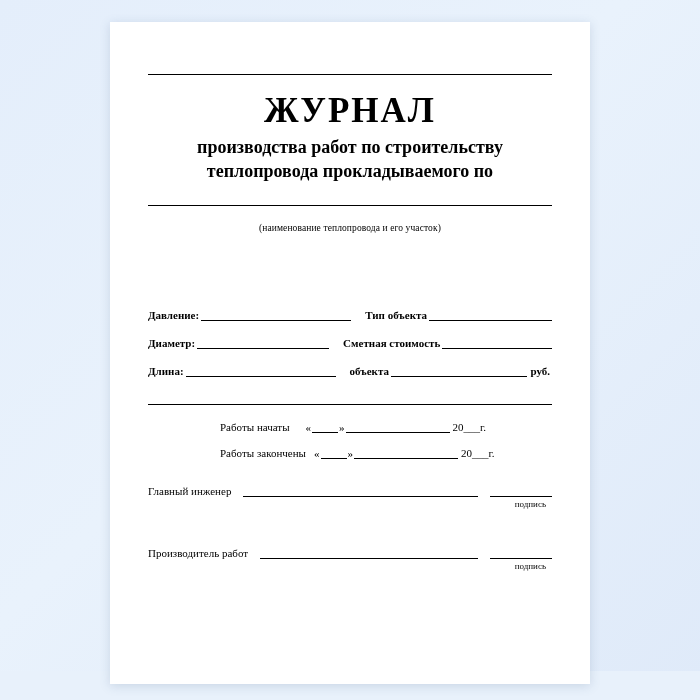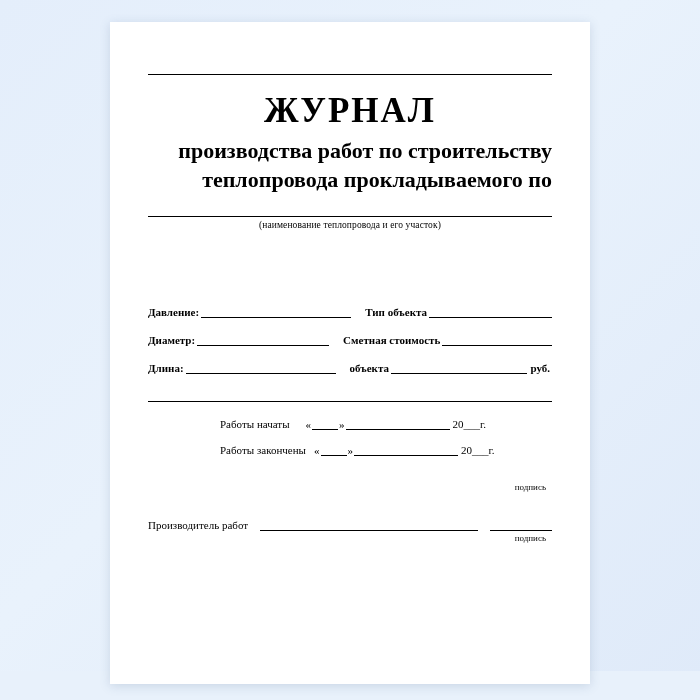--- a/index.html
+++ b/index.html
@@ -44,32 +44,32 @@
   }
   .title {
     text-align: center;
     font-size: 35px;
     font-weight: bold;
     letter-spacing: 2px;
     line-height: 1.05;
     margin-bottom: 6px;
   }
   .subtitle {
-    text-align: right;
-    font-size: 22px;
+    text-align: center;
+    font-size: 18px;
     font-weight: bold;
     line-height: 1.32;
   }
   .rule-under {
     margin-top: 22px;
   }
   .caption {
     text-align: center;
     font-size: 9.5px;
-    margin-top: 3px;
+    margin-top: 17px;
     letter-spacing: 0.1px;
   }
   .fields {
     margin-top: 76px;
     font-size: 11px;
   }
   .row {
     display: flex;
     align-items: flex-end;
     margin-bottom: 16px;
@@ -196,26 +196,31 @@
         <div class="indent-row">
           <span class="lbl">Работы закончены</span>
           <span class="lbl quote" style="padding-left:6px;">«</span>
           <span class="short-line"></span>
           <span class="lbl quote">»</span>
           <span class="mid-line"></span>
           <span class="lbl" style="padding-left:3px;">20___г.</span>
         </div>
 
         <div class="sig-block">
+          <div class="sig-row">
+            <span class="lbl">Главный инженер</span>
+            <span class="line-main"></span>
+            <span class="line-sign"></span>
+          </div>
           <div class="sig-caption">подпись</div>
         </div>
 
         <div class="sig-gap"></div>
 
-        <div class="sig-block" style="margin-top:5px;">
+        <div class="sig-block" style="margin-top:16px;">
           <div class="sig-row">
             <span class="lbl">Производитель работ</span>
             <span class="line-main"></span>
             <span class="line-sign"></span>
           </div>
           <div class="sig-caption">подпись</div>
         </div>
 
       </div>
     </div>

